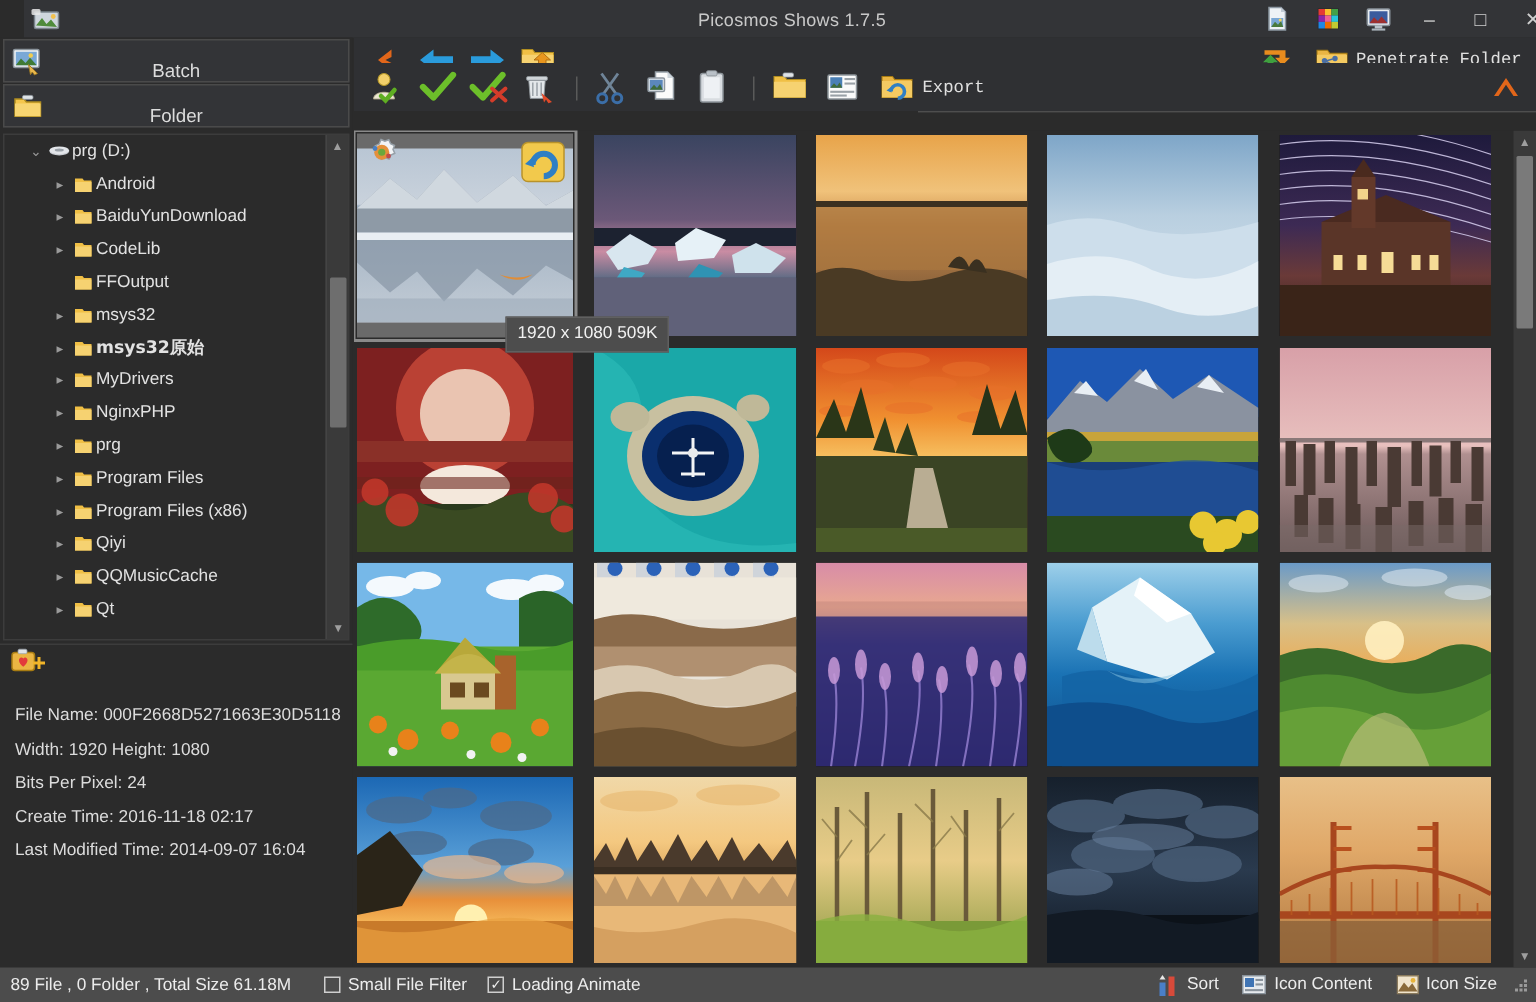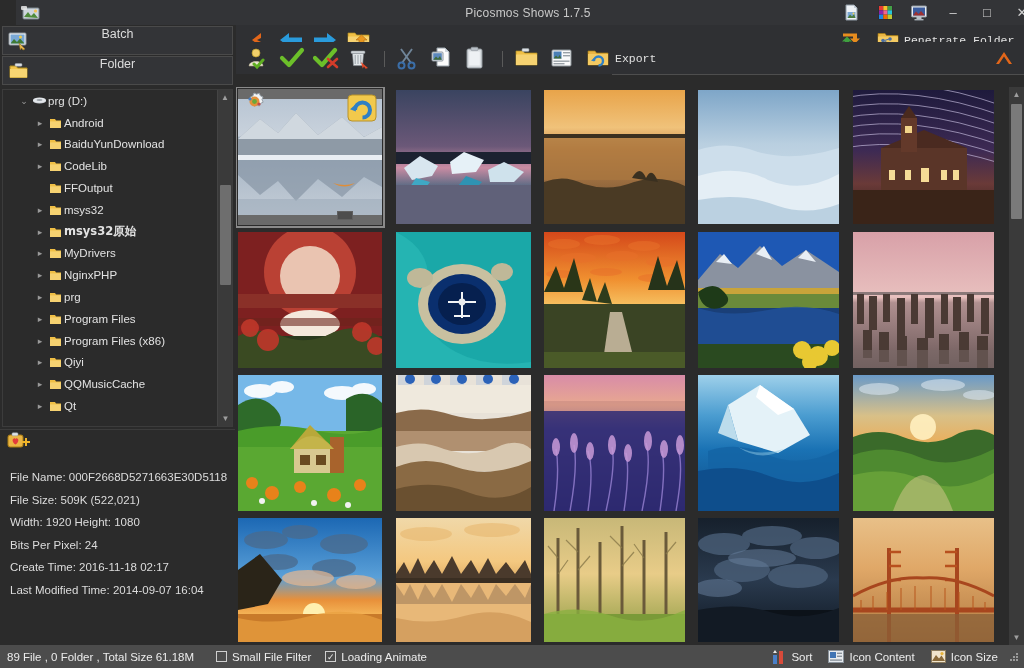--- a/index.html
+++ b/index.html
@@ -28,21 +28,21 @@
            font-size:13px; color:#cfcfcf; }
   .winbtn.close{ width:36px; }
 
   
   .left{
     position:absolute; left:0; top:25px; width:235px; height:620px;
     background:#2b2b2b;
   }
   .sidebtn{
     height:29px; margin:1px 2px 0 2px; background:#333437;
-    border:1px solid #4a4a4a; display:flex; align-items:flex-start; position:relative;
+    border:1px solid #4a4a4a; display:flex; align-items:flex-end; position:relative;
   }
   .sidebtn .lbl{ flex:1; text-align:center; font-size:12.5px; color:#dcdcdc; }
   .sidebtn .ic{ position:absolute; left:4px; top:50%; transform:translateY(-50%); width:24px; height:22px; }
 
   .tree{
     position:absolute; left:2px; top:64px; width:231px; height:338px;
     background:#2b2b2b; border:1px solid #3c3c3c; overflow:hidden;
   }
   .tree-inner{ position:absolute; left:0; top:0; right:15px; top:0; }
   .trow{ height:21.8px; display:flex; align-items:center; font-size:11.5px; color:#e2e2e2; white-space:nowrap; }
@@ -106,21 +106,21 @@
   .tooltip .l2{ font-size:11.5px; color:#f2f2f2; line-height:15px; white-space:nowrap; }
 
   
   .status{
     position:absolute; left:0; bottom:0; width:1024px; height:23px;
     background:#4c4c4c; display:flex; align-items:center;
   }
   .status .txt{ font-size:11.5px; color:#ececec; }
   .cbx{ width:11px; height:11px; border:1px solid #cfcfcf; background:#4c4c4c;
         display:inline-flex; align-items:center; justify-content:center; font-size:9px; color:#eee; }
-  .st-item{ display:flex; align-items:center; gap:5px; }
+  .st-item{ display:flex; gap:5px; }
 
   
   .g{ position:absolute; left:0; top:0; width:100%; height:100%; }
 </style>
 </head>
 <body>
 
 <div id="app">
 
   <div class="titlebar">
@@ -371,21 +371,20 @@
           <svg width="26" height="20" viewBox="0 0 26 20">
             <rect x="2" y="4" width="15" height="12" rx="2" fill="#eab543" stroke="#a87c12"></rect>
             <rect x="6" y="1.8" width="6" height="3" rx="1" fill="#dfe3e7" stroke="#9aa2a9" stroke-width=".5"></rect>
             <path d="M9.5 13.5 C6 11 6 8 8 7.4 C9 7.1 9.5 8 9.5 8.4 C9.5 8 10 7.1 11 7.4 C13 8 13 11 9.5 13.5 Z" fill="#e23b3b"></path>
             <path d="M19 7 h2 v3 h3 v2 h-3 v3 h-2 v-3 h-3 v-2 h3 Z" fill="#f0b429"></path>
           </svg>
         </span>
       </div>
       <div class="info-list">
         <div class="ln">File Name: 000F2668D5271663E30D5118</div>
-        <div class="ln">File Size: 509K (522,021)</div>
         <div class="ln">Width: 1920  Height: 1080</div>
         <div class="ln">Bits Per Pixel: 24</div>
         <div class="ln">Create Time: 2016-11-18 02:17</div>
         <div class="ln">Last Modified Time: 2014-09-07 16:04</div>
       </div>
     </div>
   </div>
 
   <div class="toolbar1">
     <div class="tbtn" style="left:10px;">
@@ -1067,20 +1066,21 @@
     </div>
 
     <div class="gscroll">
       <div class="btn">▲</div>
       <div class="thumbbar"></div>
       <div class="btn" style="position:absolute;bottom:0;width:15px;">▼</div>
     </div>
   </div>
 
   <div class="tooltip">
+    <div class="l2">1920 x 1080  509K</div>
   </div>
 
   <div class="status">
     <span class="txt" style="margin-left:7px;">89 File , 0 Folder , Total Size 61.18M</span>
 
     <span class="st-item" style="margin-left:22px;">
       <span class="cbx"></span>
       <span class="txt">Small File Filter</span>
     </span>
 

